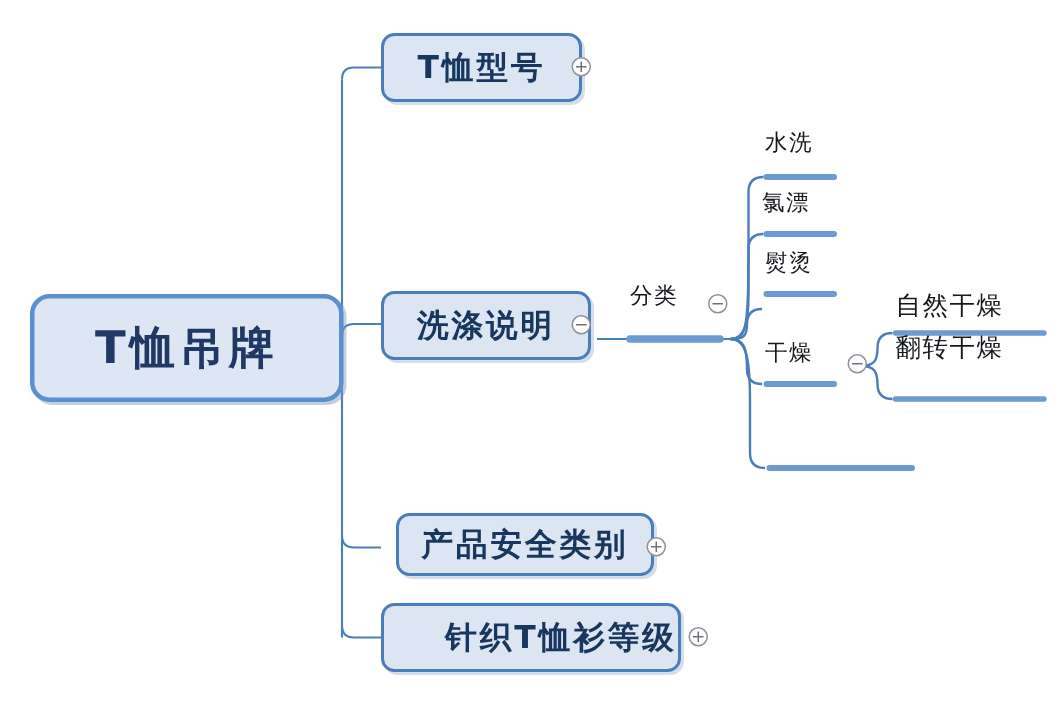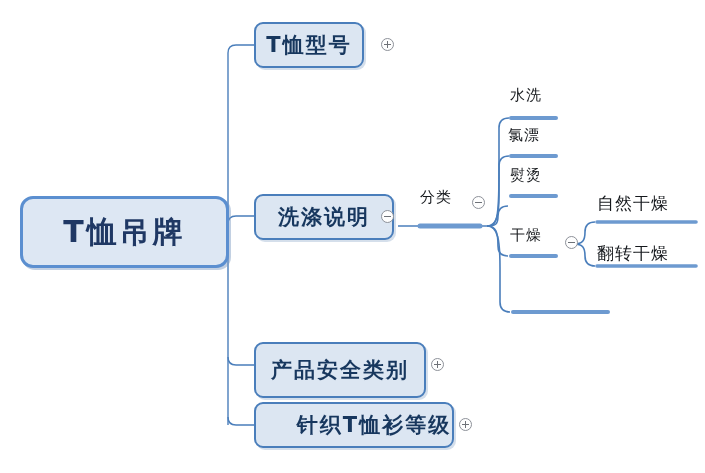--- a/index.html
+++ b/index.html
@@ -148,31 +148,31 @@
     <g stroke="#6d9ad0" stroke-width="3.6" stroke-linecap="round" fill="none">
       <path d="M597,222 H696"></path>
       <path d="M597,266 H696"></path>
     </g>
   </svg>
 
   <div class="node root" style="left:20px; top:196px; width:209px; height:72px;">
     <span>T恤吊牌</span>
   </div>
 
-  <div class="node level2" style="left:254px; top:22px; width:110px; height:46px;">
+  <div class="node level2" style="left:254px; top:22px; width:134px; height:46px;">
     <span>T恤型号</span>
   </div>
   <span class="toggle plus" style="left:381px; top:38px;"></span>
 
   <div class="node level2" style="left:254px; top:194px; width:140px; height:46px;">
     <span>洗涤说明</span>
   </div>
   <span class="toggle" style="left:381px; top:210px;"></span>
 
-  <div class="node level2" style="left:254px; top:342px; width:172px; height:56px;">
+  <div class="node level2" style="left:264px; top:342px; width:172px; height:42px;">
     <span>产品安全类别</span>
   </div>
   <span class="toggle plus" style="left:431px; top:358px;"></span>
 
   <div class="node level2" style="left:254px; top:402px; width:200px; height:46px;padding-left:40px;">
     <span>针织T恤衫等级</span>
   </div>
   <span class="toggle plus" style="left:459px; top:418px;"></span>
 
   <div class="leaf" style="left:420px; top:188px;font-family:Liberation Mono, monospace;">
@@ -195,17 +195,17 @@
   <div class="leaf" style="left:510px; top:226px;">
     <span>干燥</span>
   </div>
   <span class="toggle" style="left:565px; top:236px;"></span>
 
 
   <div class="leaf small" style="left:597px; top:192px;">
     <span>自然干燥</span>
   </div>
 
-  <div class="leaf small" style="left:597px; top:242px;">
+  <div class="leaf small" style="left:597px; top:220px;">
     <span>翻转干燥</span>
   </div>
 
 </div>
 
 </body></html>

